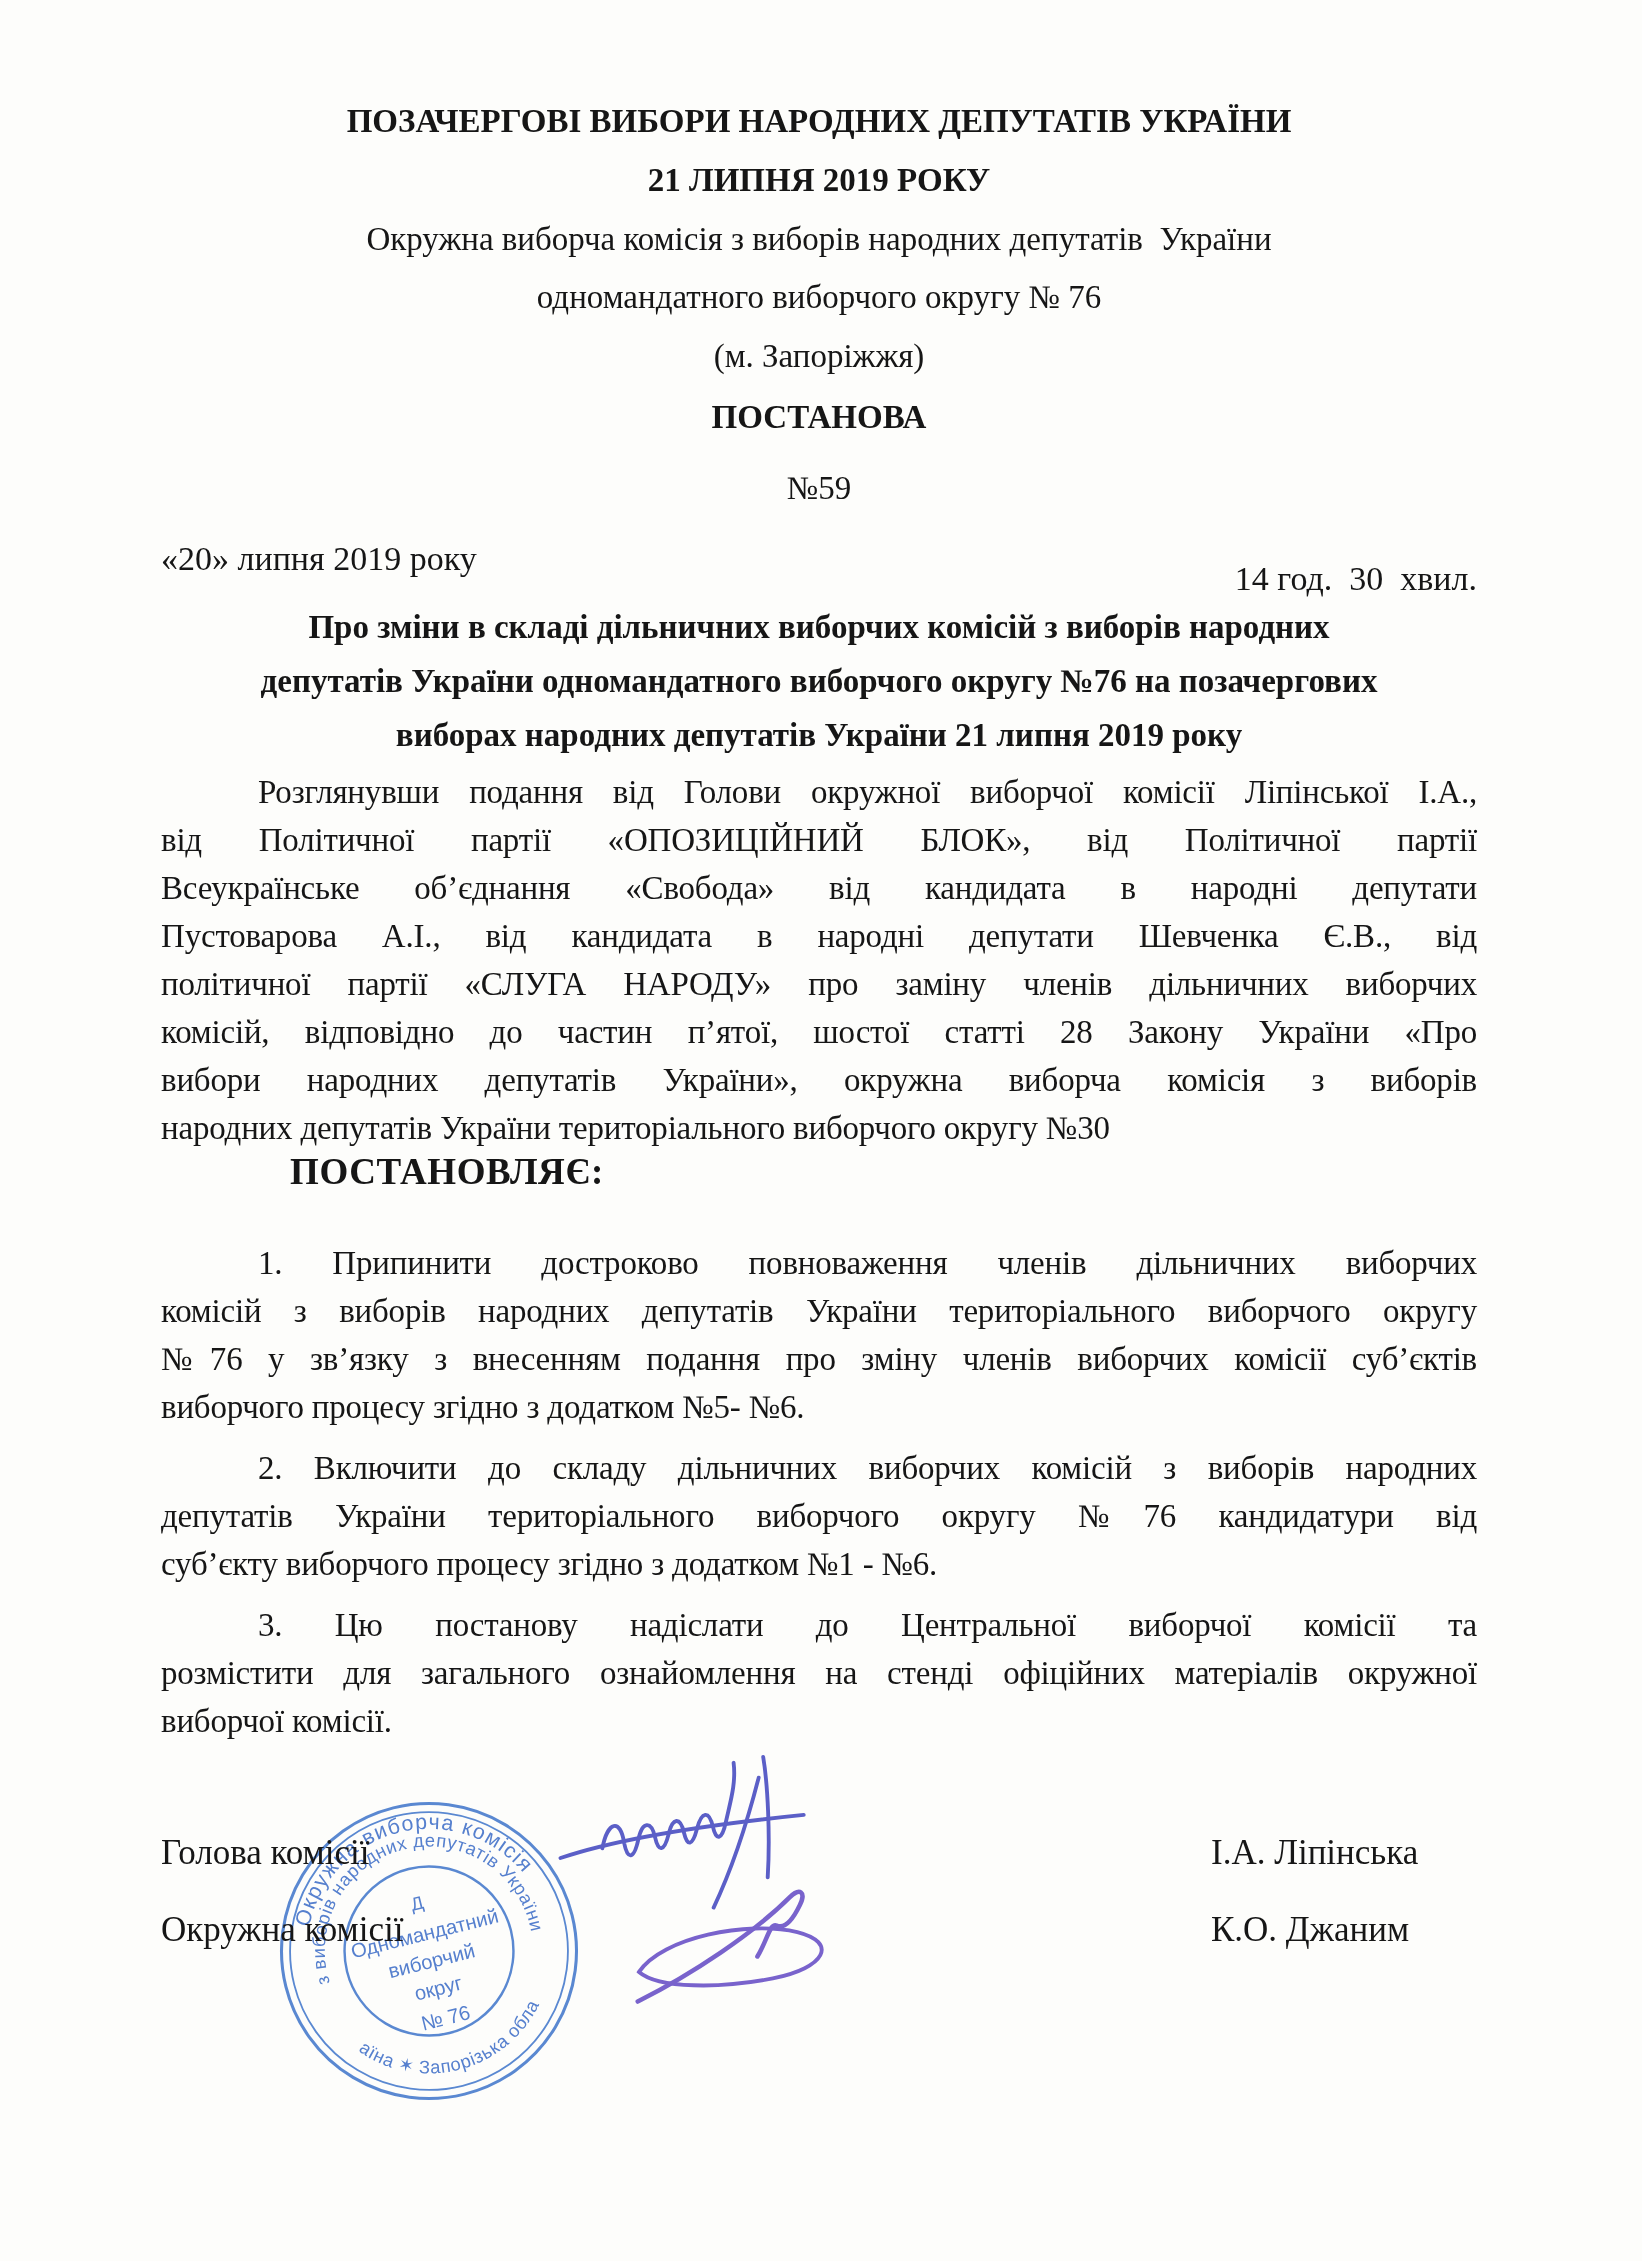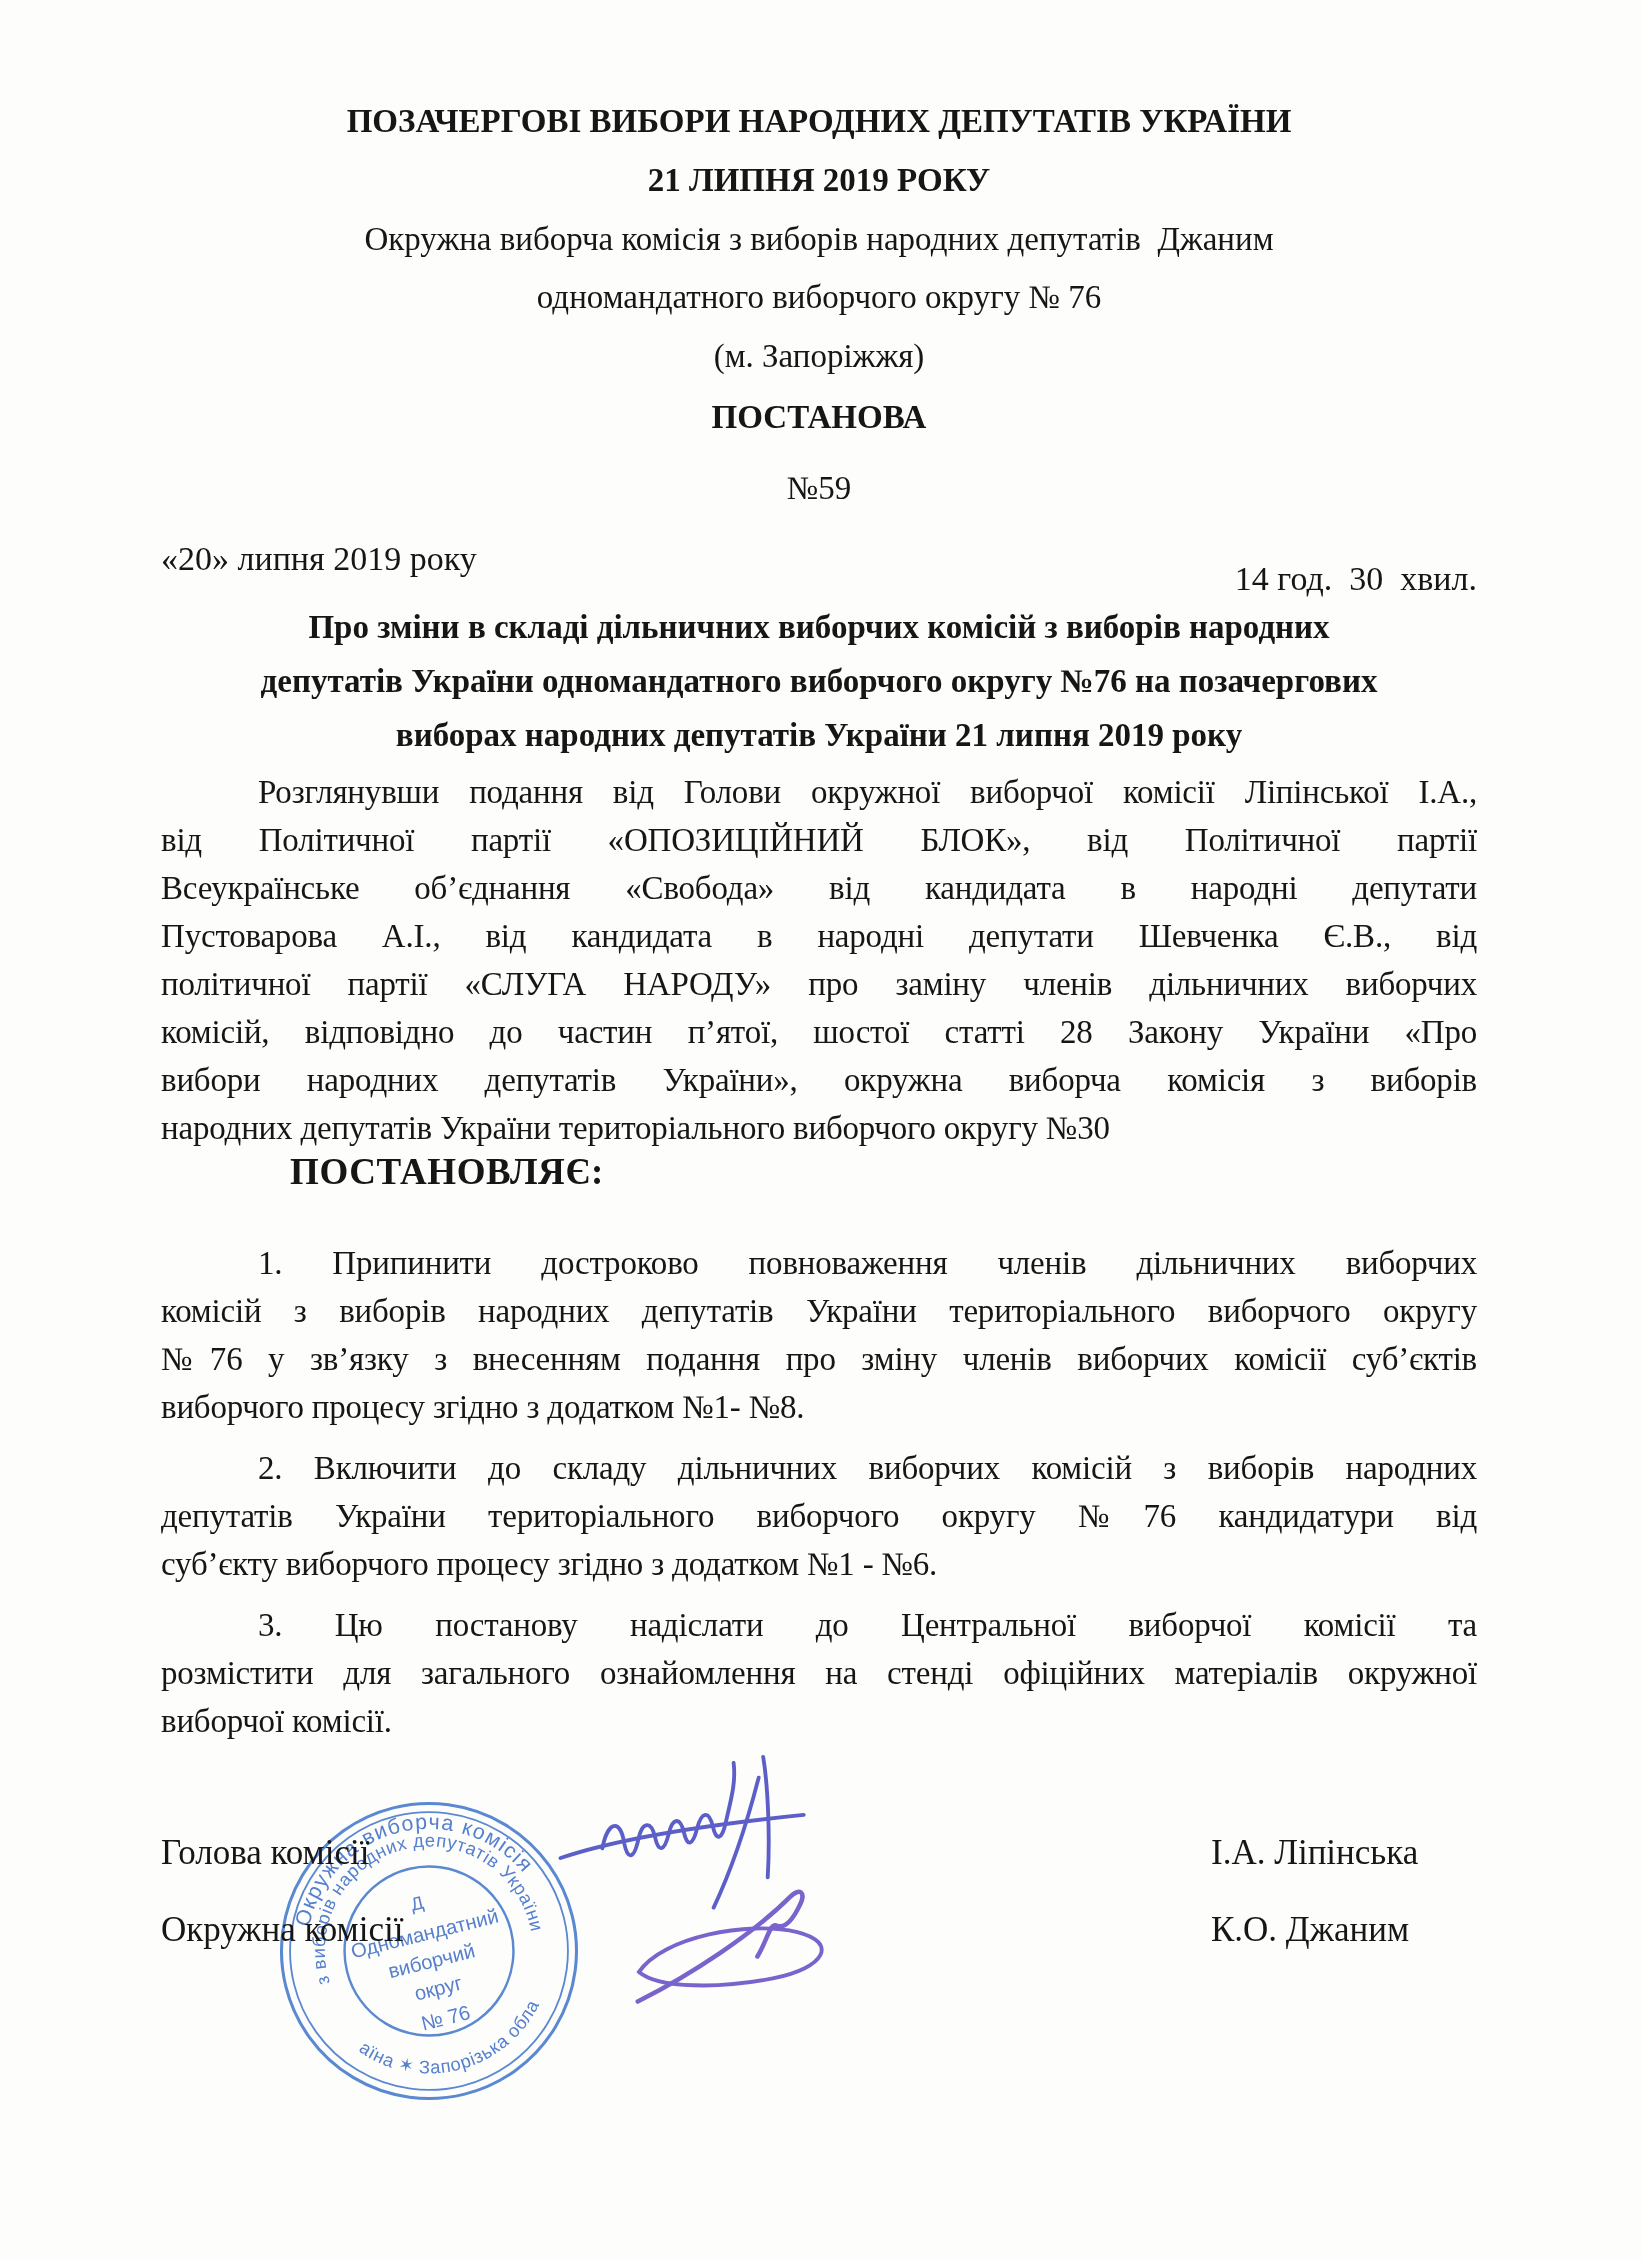--- a/index.html
+++ b/index.html
@@ -77,21 +77,21 @@
           <text x="250" y="278" font-size="33">виборчий</text>
           <text x="250" y="324" font-size="33">округ</text>
           <text x="250" y="374" font-size="33">№ 76</text>
         </g>
       </g>
     </svg>
   </div>
 
   <div class="cline b" style="top:102px;">ПОЗАЧЕРГОВІ ВИБОРИ НАРОДНИХ ДЕПУТАТІВ УКРАЇНИ</div>
   <div class="cline b" style="top:161px;">21 ЛИПНЯ 2019 РОКУ</div>
-  <div class="cline" style="top:220px;">Окружна виборча комісія з виборів народних депутатів  Джаним</div>
+  <div class="cline" style="top:220px;">Окружна виборча комісія з виборів народних депутатів  України</div>
   <div class="cline" style="top:278px;">одномандатного виборчого округу № 76</div>
   <div class="cline" style="top:337px;">(м. Запоріжжя)</div>
   <div class="cline b" style="top:398px;">ПОСТАНОВА</div>
   <div class="cline" style="top:469px;">№59</div>
 
   <div class="daterow" style="top:539px;">
     <span>«20» липня 2019 року</span>
     <span class="right">14 год.  30  хвил.</span>
   </div>
 
@@ -111,21 +111,21 @@
     <div class="jl">вибори народних депутатів України», окружна виборча комісія з виборів</div>
     <div class="ll">народних депутатів України територіального виборчого округу №30</div>
   </div>
 
   <div class="resolves" style="top:1150px;margin-left:32px;">ПОСТАНОВЛЯЄ:</div>
 
   <div class="para" style="top:1239px;">
     <div class="jl indent">1. Припинити достроково повноваження членів дільничних виборчих</div>
     <div class="jl">комісій з виборів народних депутатів України територіального виборчого округу</div>
     <div class="jl">№76 у зв’язку з внесенням подання про зміну членів виборчих комісії суб’єктів</div>
-    <div class="ll">виборчого процесу згідно з додатком №1- №8.</div>
+    <div class="ll">виборчого процесу згідно з додатком №5- №6.</div>
   </div>
 
   <div class="para" style="top:1444px;">
     <div class="jl indent">2. Включити до складу дільничних виборчих комісій з виборів народних</div>
     <div class="jl">депутатів України територіального виборчого округу №76 кандидатури від</div>
     <div class="ll">суб’єкту виборчого процесу згідно з додатком №1 - №6.</div>
   </div>
 
   <div class="para" style="top:1601px;">
     <div class="jl indent">3. Цю постанову надіслати до Центральної виборчої комісії та</div>

